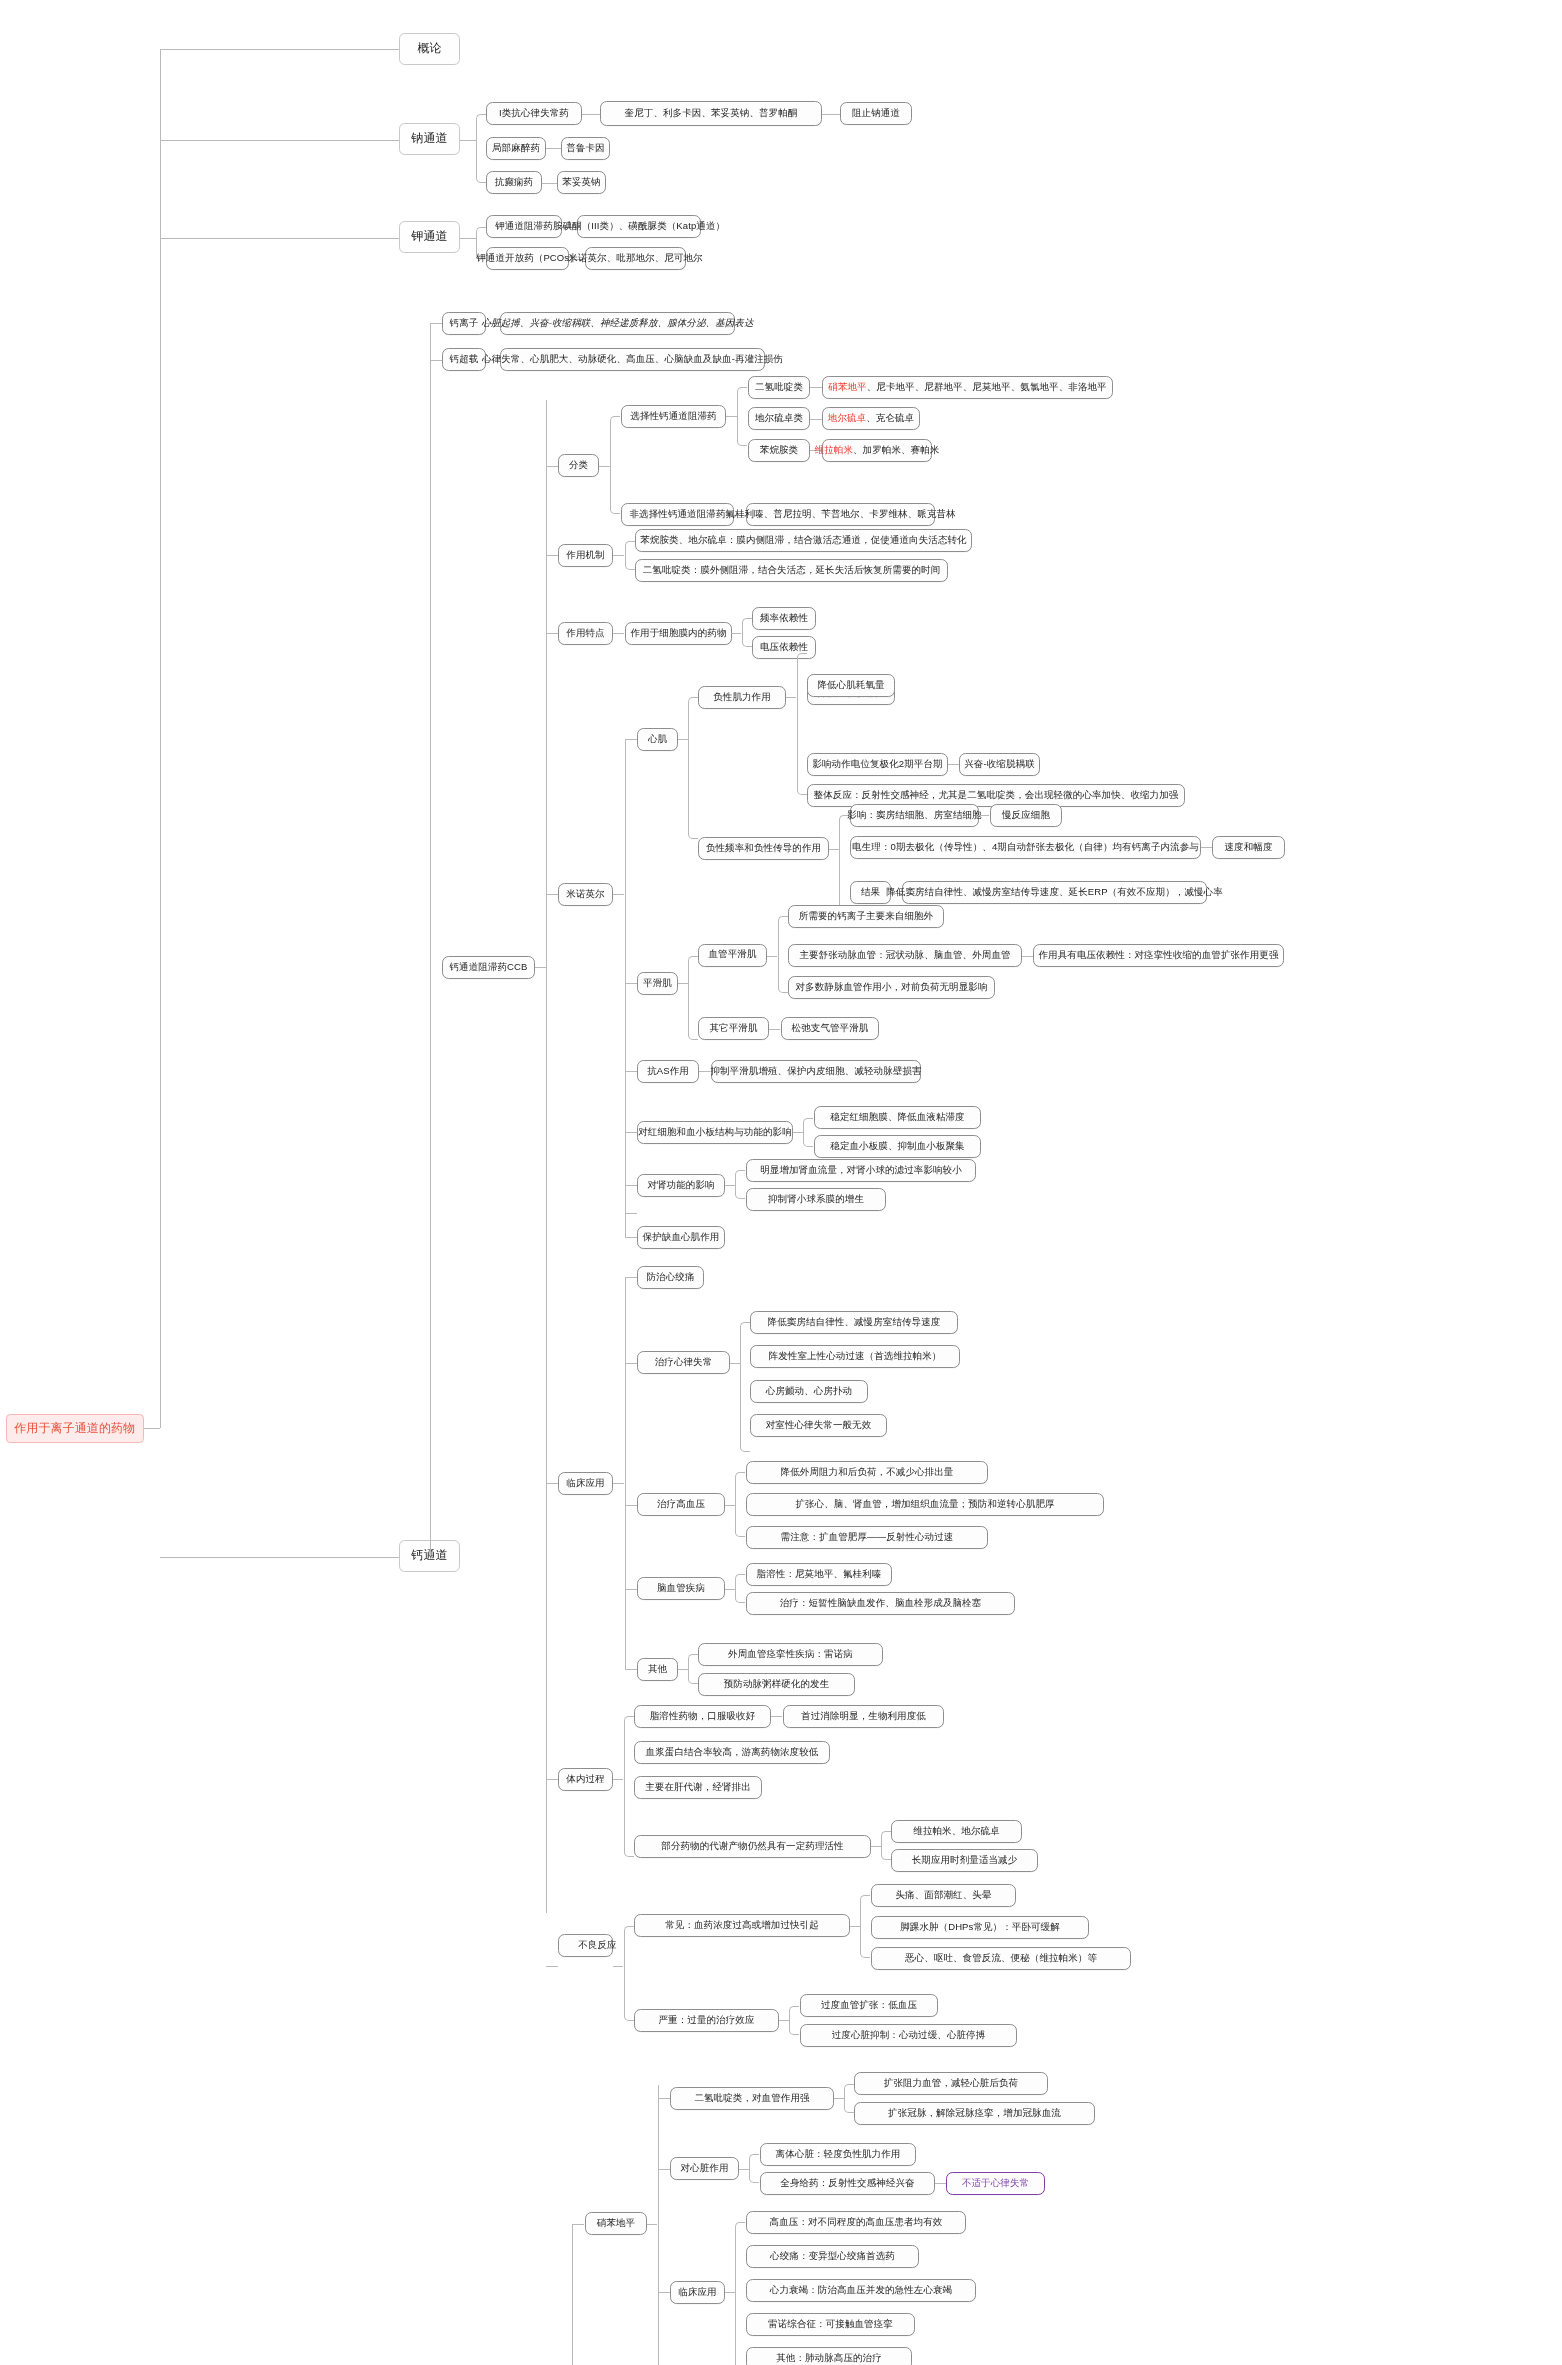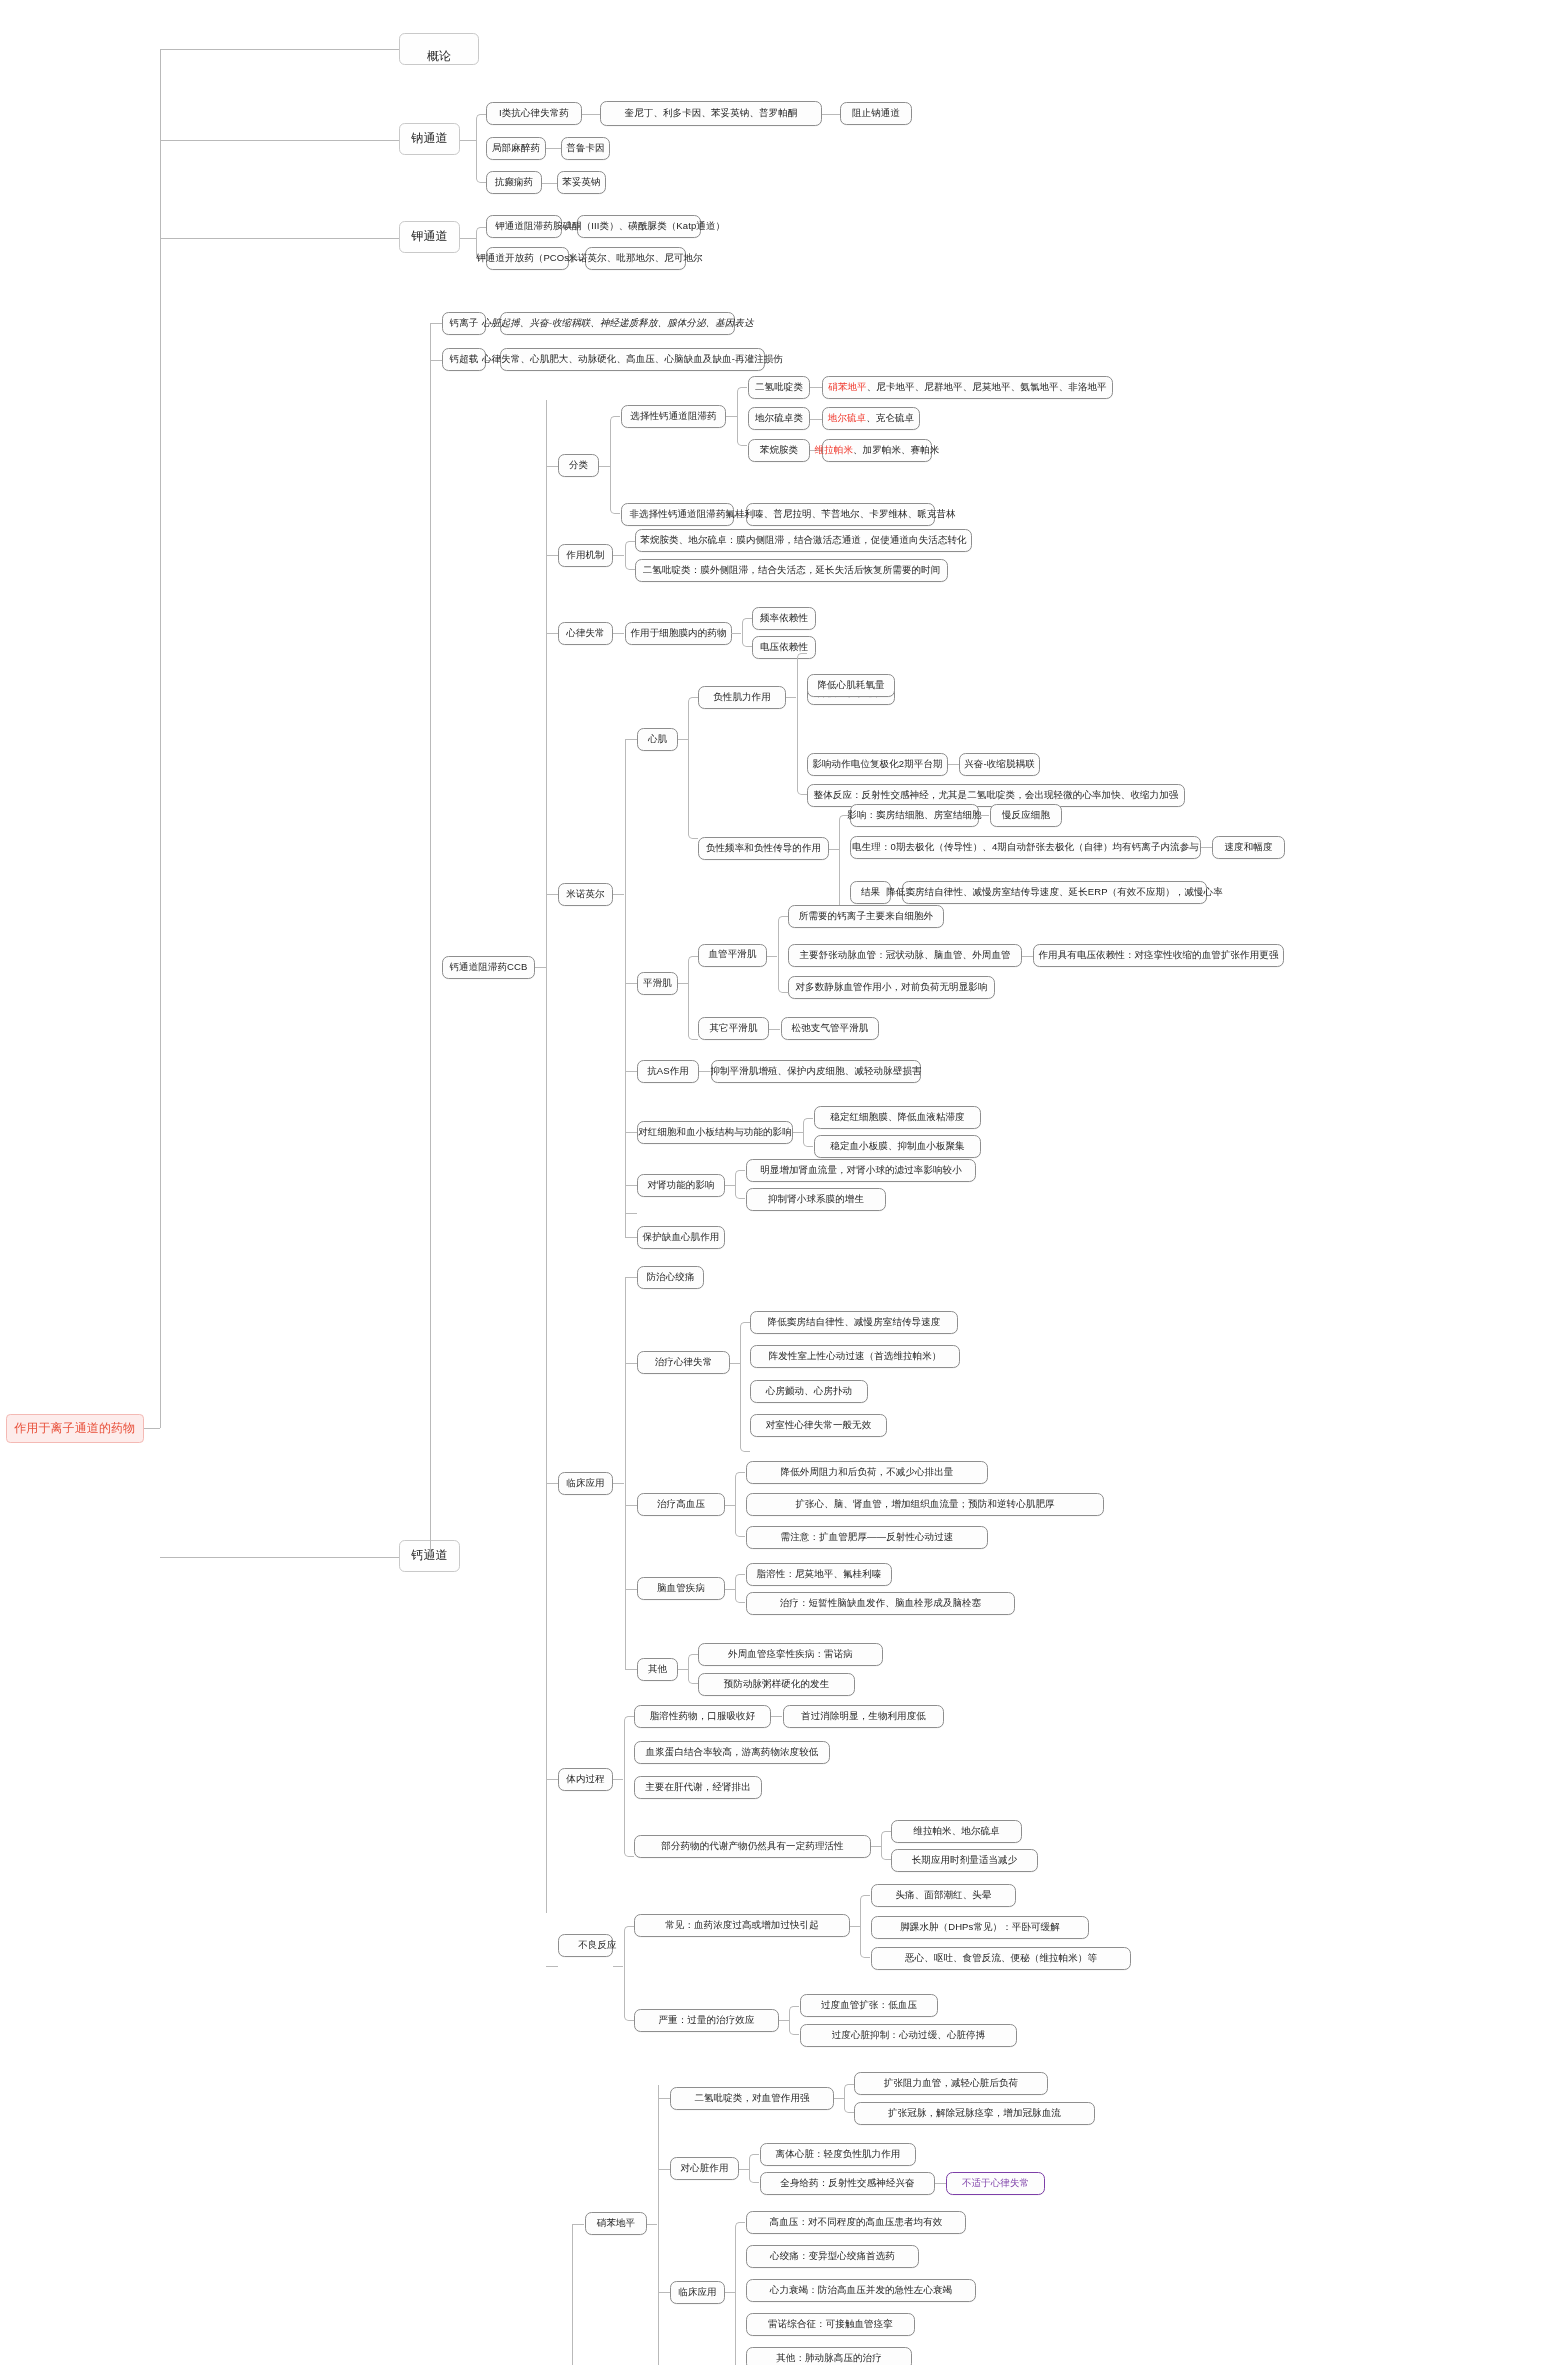--- a/index.html
+++ b/index.html
@@ -86,21 +86,21 @@
 
   <div class="node root" style="left:5.7px;top:1414px;width:138px;height:29px;">
     <span class="txt">作用于离子通道的药物</span>
   </div>
 
   <div class="lnk h" style="left:144px;top:1428px;width:16px;"></div>
   <div class="lnk v" style="left:160px;top:49px;height:1379px;"></div>
   <div class="lnk v" style="left:160px;top:1428px;height:0px;"></div>
 
   <div class="lnk h" style="left:160px;top:49px;width:239px;"></div>
-  <div class="node lv1" style="left:399px;top:33px;width:80px;height:32px;align-items:flex-end;">
+  <div class="node lv1" style="left:399px;top:33px;width:61px;height:32px;">
     <span class="txt">概论</span>
   </div>
 
   <div class="lnk h" style="left:160px;top:140px;width:239px;"></div>
   <div class="node lv1" style="left:399px;top:123px;width:61px;height:32px;">
     <span class="txt">钠通道</span>
   </div>
 
   <div class="lnk h" style="left:160px;top:238px;width:239px;"></div>
   <div class="node lv1" style="left:399px;top:221px;width:61px;height:32px;">
@@ -249,21 +249,21 @@
 
   <div class="node lv2" style="left:635px;top:529px;width:337px;height:23px;">
     <span class="txt">苯烷胺类、地尔硫卓：膜内侧阻滞，结合激活态通道，促使通道向失活态转化</span>
   </div>
   <div class="node lv2" style="left:635px;top:559px;width:313px;height:23px;">
     <span class="txt">二氢吡啶类：膜外侧阻滞，结合失活态，延长失活后恢复所需要的时间</span>
   </div>
 
   <div class="lnk h" style="left:546px;top:633px;width:12.3px;"></div>
   <div class="node lv2" style="left:558px;top:622px;width:55px;height:23px;">
-    <span class="txt">心律失常</span>
+    <span class="txt">作用特点</span>
   </div>
   <div class="lnk h" style="left:613px;top:633px;width:11.4px;"></div>
   <div class="node lv2" style="left:625px;top:622px;width:107px;height:23px;">
     <span class="txt">作用于细胞膜内的药物</span>
   </div>
   <div class="lnk h" style="left:731px;top:633px;width:10.4px;"></div>
   <div class="elbow" style="left:742px;top:618px;width:10.4px;height:29px;"></div>
   <div class="node lv2" style="left:752px;top:607px;width:64px;height:23px;">
     <span class="txt">频率依赖性</span>
   </div>

